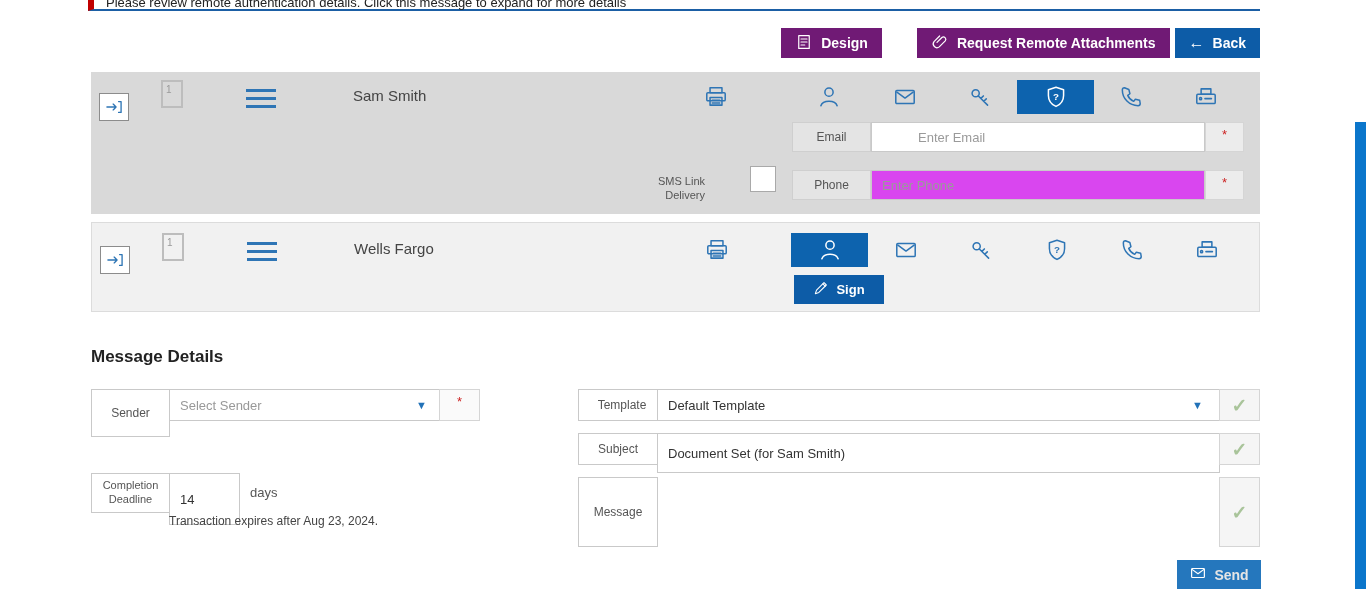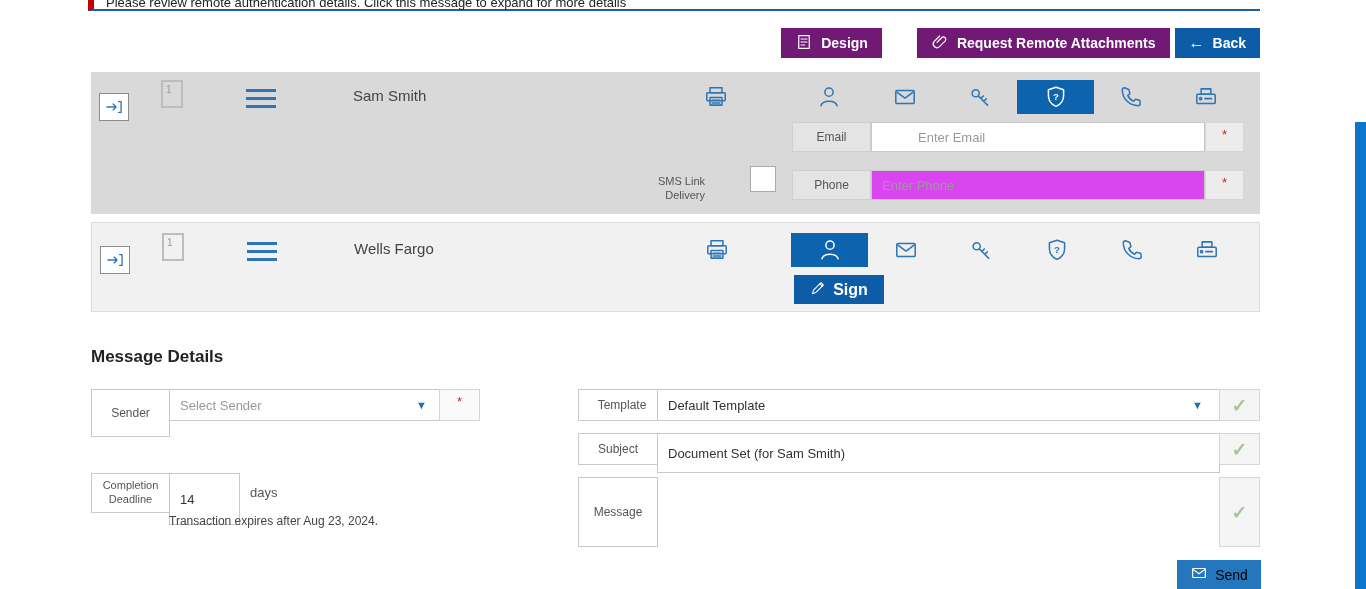--- a/index.html
+++ b/index.html
@@ -59,21 +59,21 @@
   .ast-cell { position:absolute; background:#ececec; border:1px solid #d5d5d5;
     display:flex; justify-content:center; padding-top:4px; font-size:13px; color:#cc2222; }
   .ast-cell.lightbg { background:#fafafa; }
 
   .sms-label { position:absolute; width:62px; font-size:11px; color:#555;
     text-align:right; line-height:1.3; }
   .checkbox { position:absolute; width:26px; height:26px; background:#fff;
     border:1px solid #a9a9a9; cursor:pointer; }
 
   .sign-btn { position:absolute; width:90px; height:29px; background:#0d5ca7; color:#fff;
-    font-size:16px; font-weight:bold; display:flex; align-items:center; justify-content:center;
+    font-size:13px; font-weight:bold; display:flex; align-items:center; justify-content:center;
     gap:7px; cursor:pointer; }
   .sign-btn svg { fill:none; stroke:#fff; stroke-width:1.6; stroke-linecap:round; stroke-linejoin:round; }
 
   
   .section-heading { position:absolute; left:91px; top:347px; font-size:17px;
     font-weight:bold; color:#222; }
   .fldlabel { position:absolute; background:#fff; border:1px solid #c9c9c9;
     display:flex; align-items:center; justify-content:center; font-size:12px; color:#555;
     text-align:center; line-height:1.25; padding:2px; }
   .select { position:absolute; background:#fff; border:1px solid #c9c9c9;
@@ -84,21 +84,21 @@
   .select.value { color:#333; }
   .check-cell { position:absolute; background:#f5f5f5; border:1px solid #d5d5d5;
     display:flex; align-items:center; justify-content:center; color:#a9c49a;
     font-size:19px; font-weight:bold; }
   .note { position:absolute; font-size:12px; color:#444; }
   .unit { position:absolute; font-size:13px; color:#555; }
   .msg-box { position:absolute; background:#fff; border:1px solid #c9c9c9;
     font-size:13px; color:#333; padding:8px 10px; line-height:1.35; }
 
   .send-btn { position:absolute; left:1177px; top:560px; width:84px; height:29px;
-    background:#2577bd; color:#000000; font-size:14px; font-weight:normal; display:flex;
+    background:#2577bd; color:#e5e5e5; font-size:14px; font-weight:bold; display:flex;
     align-items:center; justify-content:center; gap:7px; cursor:pointer; }
   .send-btn svg { fill:none; stroke:#fff; stroke-width:1.6; stroke-linecap:round; stroke-linejoin:round; }
 
   .scroll-strip { position:absolute; left:1355px; top:122px; width:11px; height:467px;
     background:#0b76cb; cursor:pointer; }
 </style>
 </head>
 <body>
 
 <div class="stage">

